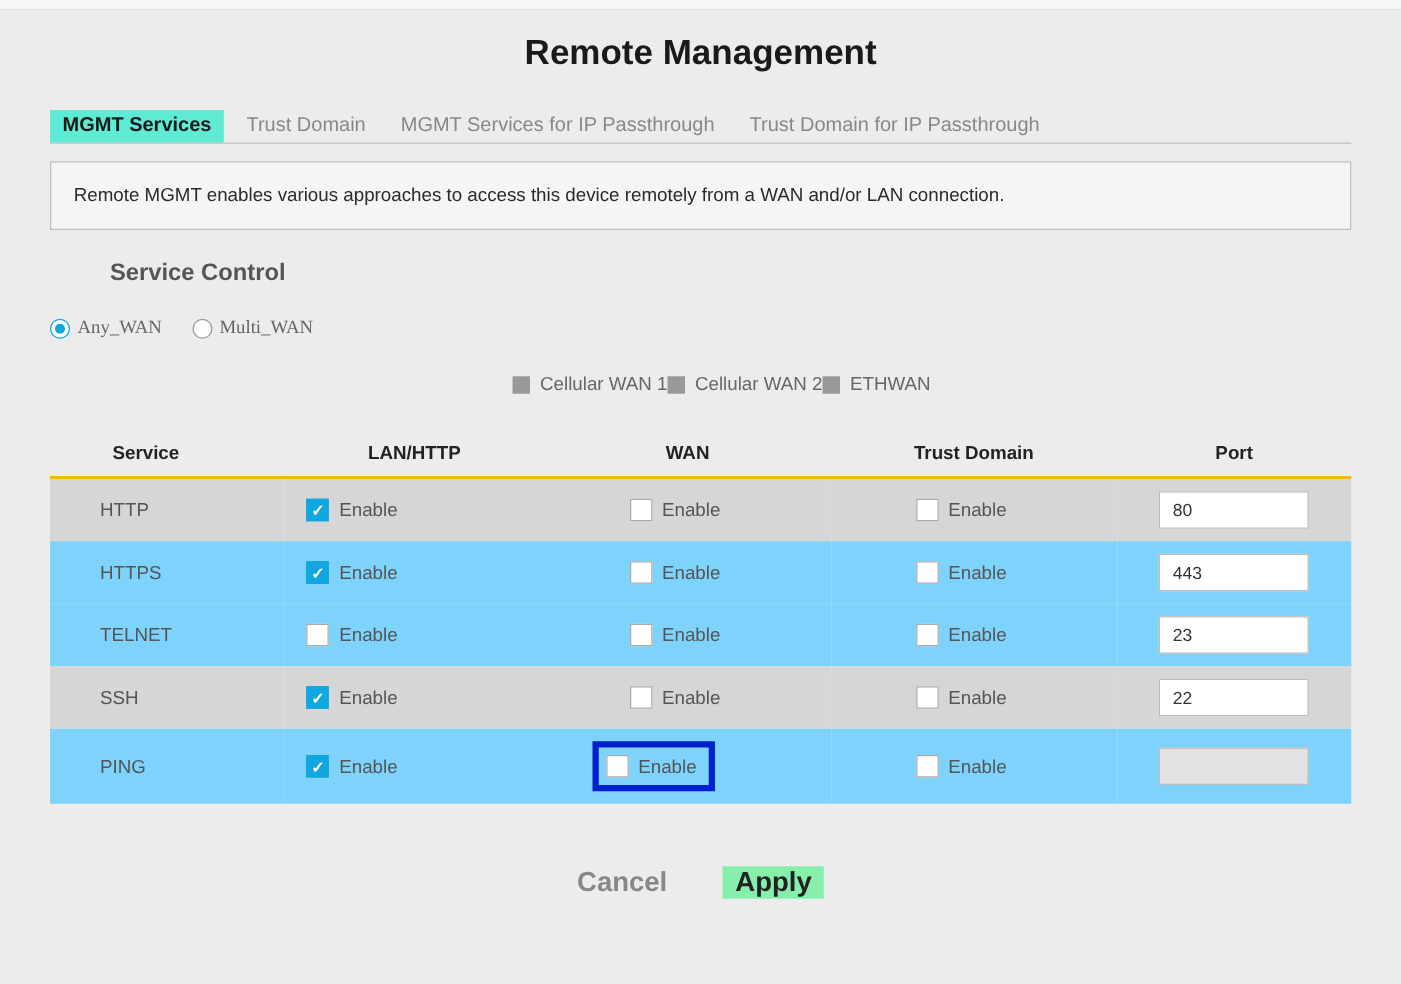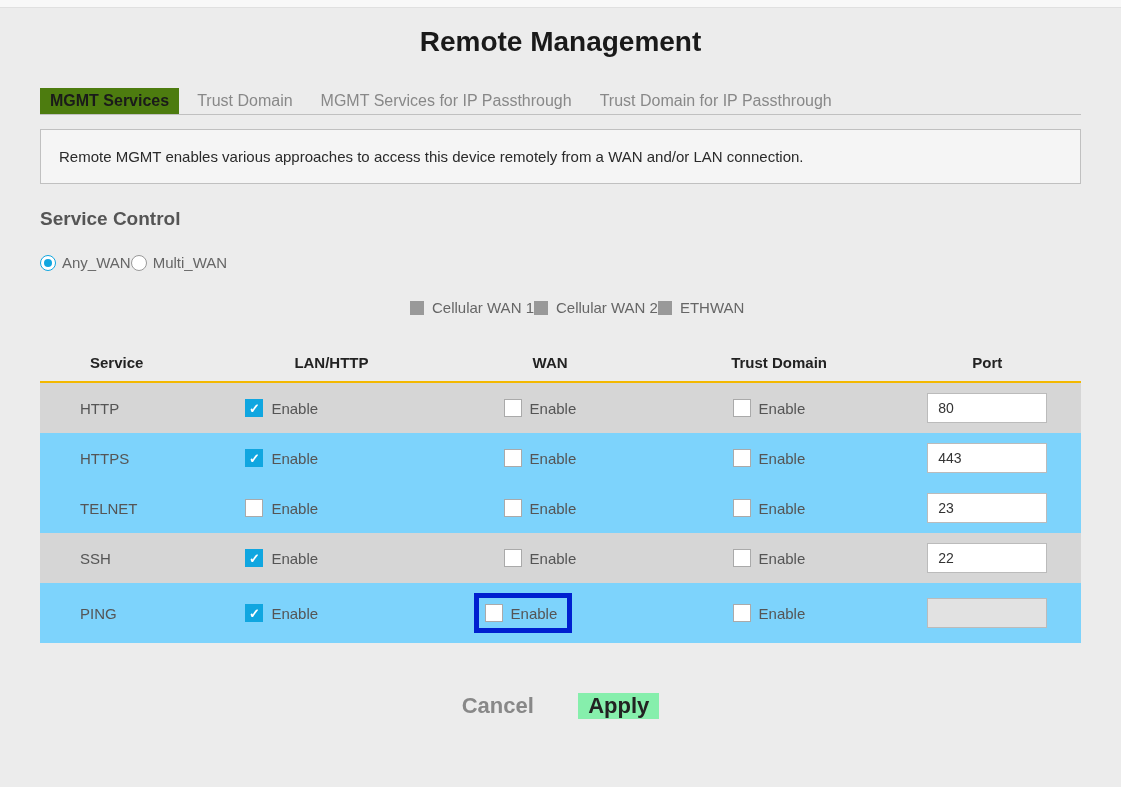--- a/index.html
+++ b/index.html
@@ -37,49 +37,52 @@
     .tab {
       display: inline-block;
       font-size: 16px;
       color: #888;
       padding: 4px 10px;
       margin-right: 8px;
     }
     .tab.active {
       color: #1a1a1a;
       font-weight: 700;
-      background: #4d7c0f;
+      background: #5eead4;
     }
     .note-box {
       border: 1px solid #c0c0c0;
       background: #f5f5f5;
       padding: 18px;
       font-size: 15px;
       color: #2a2a2a;
       margin-bottom: 24px;
     }
     .section-title {
       font-size: 19px;
       font-weight: 700;
       color: #555;
       margin-bottom: 24px;
+      margin-left: 48px;
     }
     .wan-row {
       display: flex;
       align-items: center;
       margin-bottom: 28px;
       font-size: 15px;
       color: #666;
     }
     .wan-label {
       width: 360px;
       padding-left: 10px;
     }
     .radio-group {
       display: flex;
+      gap: 24px;
+      font-family: Liberation Serif, serif;
     }
     .radio-item {
       display: flex;
       align-items: center;
       gap: 6px;
       cursor: pointer;
     }
     .radio {
       width: 16px;
       height: 16px;

